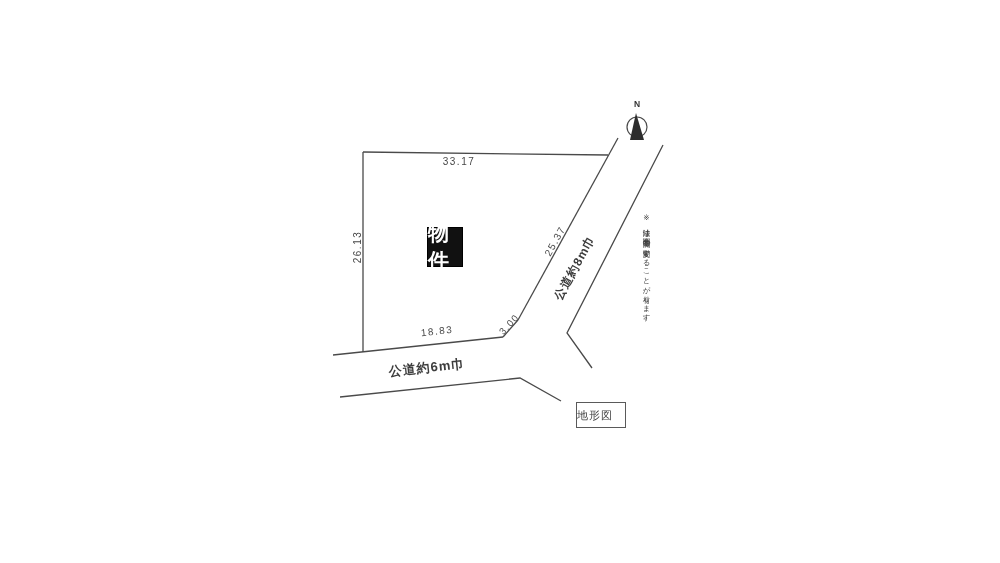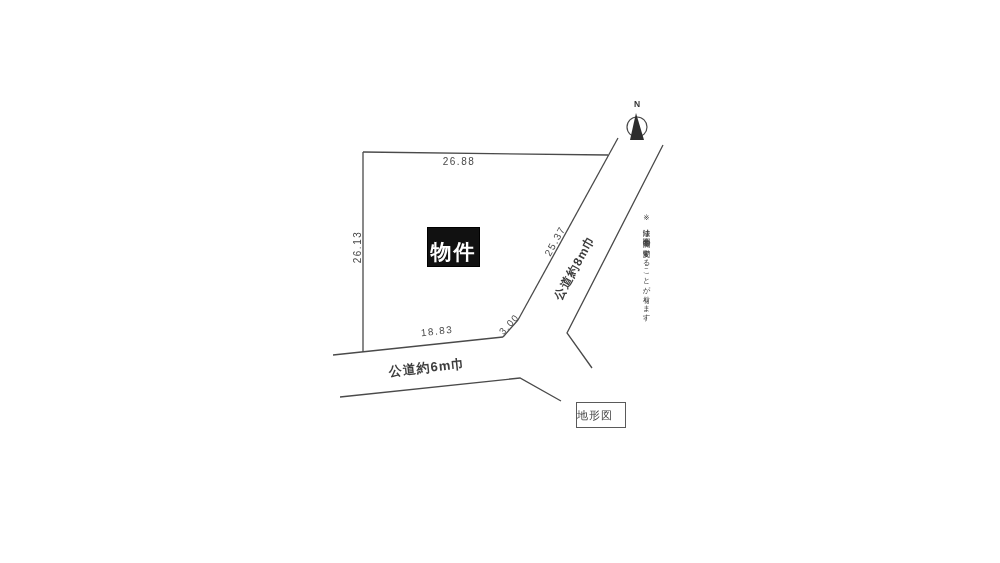--- a/index.html
+++ b/index.html
@@ -42,24 +42,24 @@
     font-size:13px;
     font-weight:bold;
     letter-spacing:1px;
     color:#3d3d3d;
   }
   .road-bottom{left:427px;top:368px;transform:translate(-50%,-50%) rotate(-6deg);}
   .road-diag  {left:575px;top:268px;transform:translate(-50%,-50%) rotate(-61deg);font-size:12px;}
   .property-box{
     position:absolute;
     left:428px;top:228px;
-    width:51px;height:38px;
+    width:34px;height:38px;
     background:var(--property-box-bg);
     color:var(--property-box-fg);
-    display:flex;align-items:flex-end;justify-content:center;
+    display:flex;align-items:center;justify-content:center;
     font-size:21px;font-weight:bold;letter-spacing:2px;
     box-shadow:0 0 0 1px #000;
   }
   .legend-box{
     position:absolute;
     left:576px;top:402px;
     width:48px;height:24px;
     border:1.2px solid #5a5a5a;
     display:flex;align-items:center;justify-content:flex-start;
     font-size:11px;color:#3d3d3d;letter-spacing:1px;
@@ -97,21 +97,21 @@
 
     <polyline points="340,397 520,378 561,401" fill="none" stroke="var(--line)" stroke-width="1.3"></polyline>
     <polyline points="663,145 567,333 592,368" fill="none" stroke="var(--line)" stroke-width="1.3"></polyline>
 
     <circle cx="637" cy="127" r="10" fill="none" stroke="#4a4a4a" stroke-width="1.2"></circle>
     <polygon points="636,113 644,140 630,140" fill="#2d2d2d"></polygon>
   </svg>
 
   <div class="compass-n">N</div>
 
-  <div class="lbl dim dim-top">26.88</div>
+  <div class="lbl dim dim-top">33.17</div>
   <div class="lbl dim dim-left">26.13</div>
   <div class="lbl dim dim-diag">25.37</div>
   <div class="lbl dim dim-corner">3.00</div>
   <div class="lbl dim dim-bottom">18.83</div>
 
   <div class="lbl road-label road-bottom">公道約6m巾</div>
   <div class="lbl road-label road-diag">公道約8m巾</div>
 
   <div class="property-box">
     <span>物件</span>

